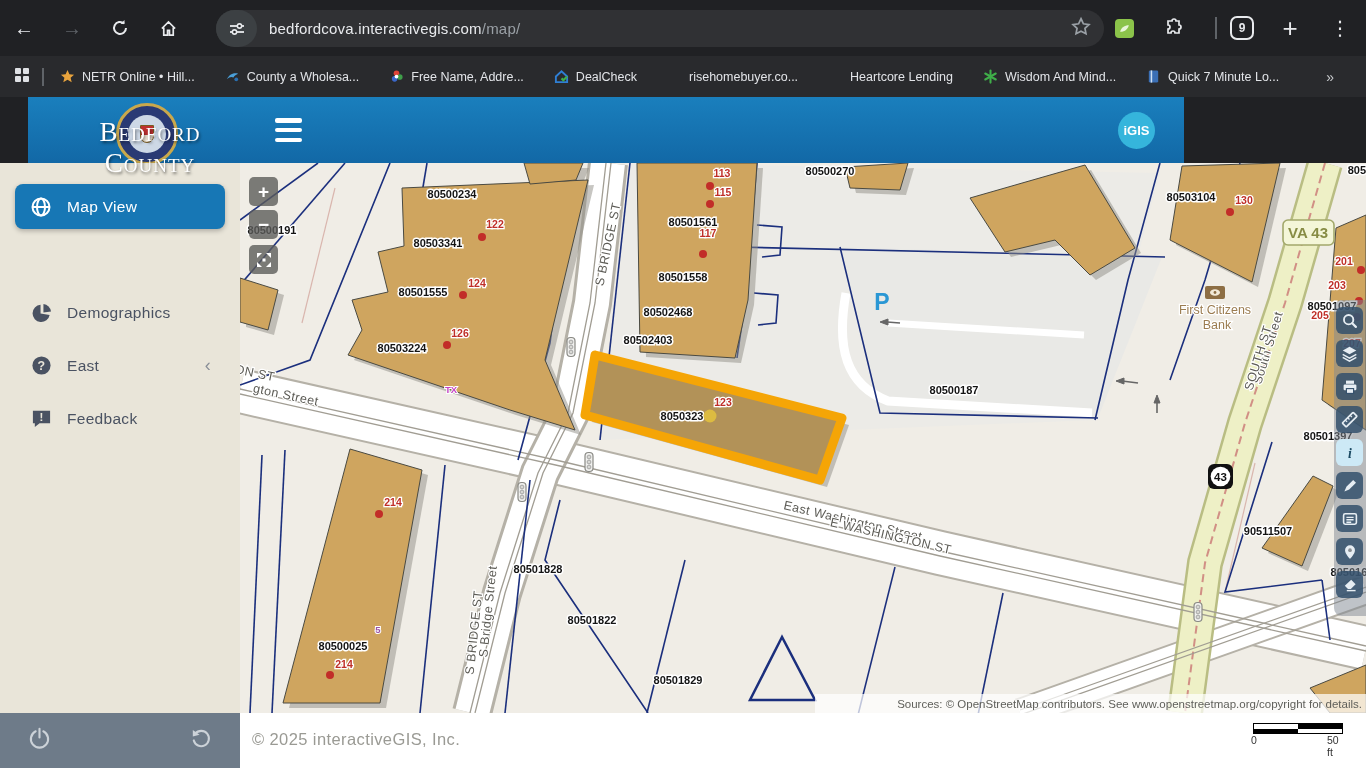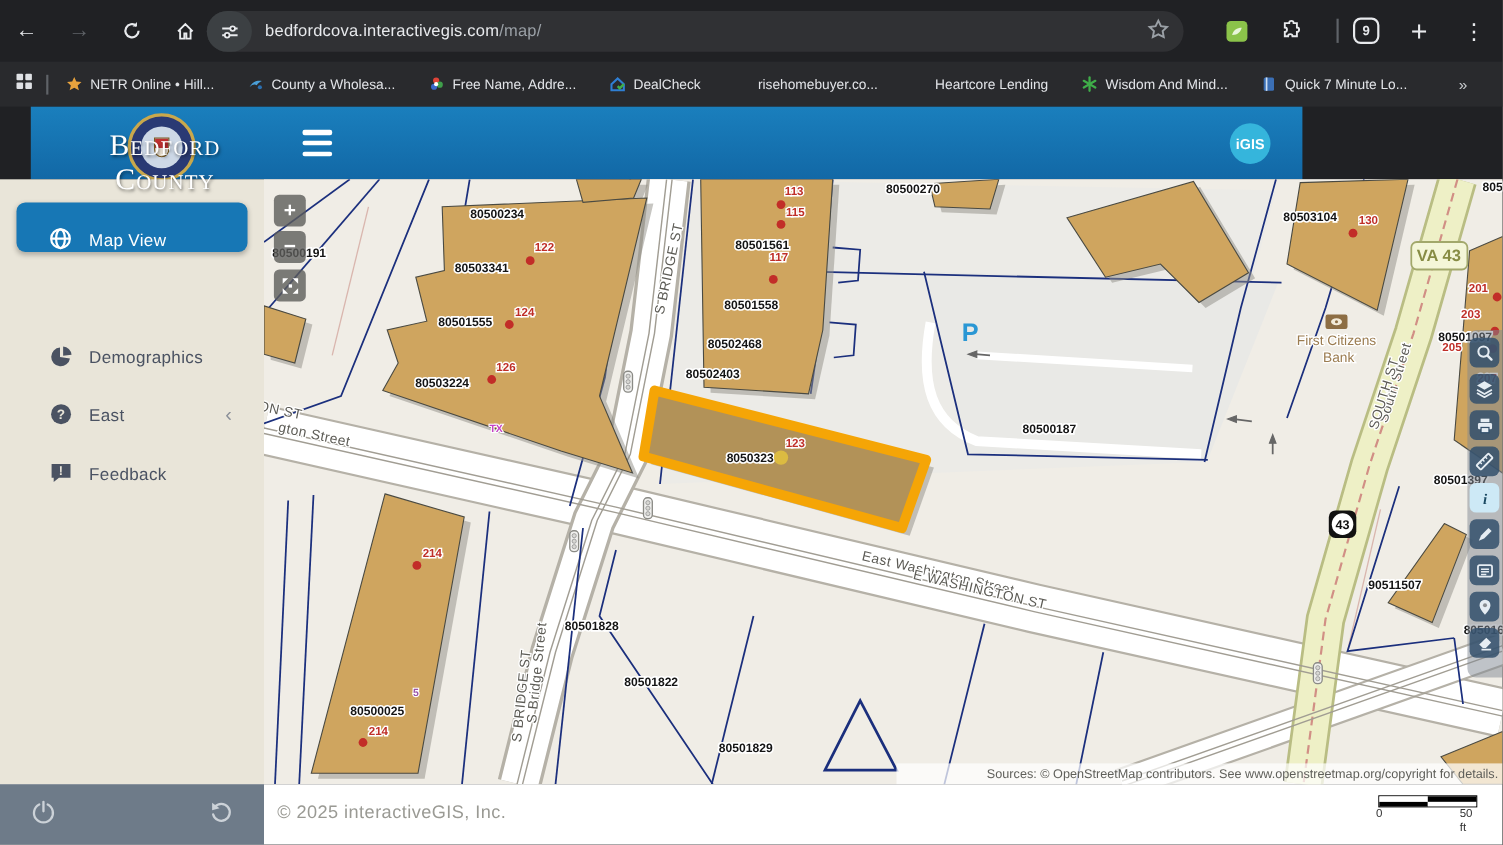--- a/index.html
+++ b/index.html
@@ -4,21 +4,21 @@
 <style>
   * { margin:0; padding:0; box-sizing:border-box; }
   html,body { width:1366px; height:768px; overflow:hidden; background:#202124;
               font-family:"Liberation Sans", sans-serif; }
   #stage { position:relative; width:1366px; height:768px; }
 
   
   #topbar { position:absolute; left:0; top:0; width:1366px; height:56px; background:#202124; }
   .nav-ico { position:absolute; top:14px; width:28px; height:28px; display:flex; align-items:center;
              justify-content:center; color:#e8eaed; font-size:20px; border-radius:50%; }
-  #omnibox { position:absolute; left:188px; top:10px; width:888px; height:37px; background:#303134;
+  #omnibox { position:absolute; left:216px; top:10px; width:888px; height:37px; background:#303134;
              border-radius:19px; display:flex; align-items:center; }
   #tune-circle { width:41px; height:37px; background:#3c4043; border-radius:19px; display:flex;
                  align-items:center; justify-content:center; margin-right:12px; }
   #url { font-size:15px; color:#e8eaed; letter-spacing:.2px; }
   #url .path { color:#9aa0a6; }
   #star { position:absolute; right:12px; top:6px; }
   #ext-green { position:absolute; left:1115px; top:19px; width:19px; height:19px; background:#8bc34a;
                border-radius:4px; display:flex; align-items:center; justify-content:center; }
   #tab-count { position:absolute; left:1230px; top:16px; width:24px; height:24px; border:2.4px solid #e8eaed;
                border-radius:7px; color:#e8eaed; font-size:12px; font-weight:bold; display:flex;
@@ -46,22 +46,22 @@
               letter-spacing:1px; text-shadow:1px 2px 3px rgba(0,0,0,.55); z-index:2; }
   #hamburger { position:absolute; left:247px; top:21px; width:27px; height:24px; display:flex;
                flex-direction:column; justify-content:space-between; }
   #hamburger span { height:4.5px; background:#fff; border-radius:2px; }
   #igis-btn { position:absolute; right:29px; top:15px; width:37px; height:37px; border-radius:50%;
               background:#35b5dc; color:#fff; font-weight:bold; font-size:13px; display:flex;
               align-items:center; justify-content:center; }
 
   
   #sidebar { position:absolute; left:0; top:163px; width:240px; height:550px; background:#e9e5d9; }
-  .side-item { position:absolute; left:15px; width:210px; height:45px; display:flex; align-items:flex-end;
-               gap:14px; padding-left:28px; color:#4a5262; font-size:15.5px; letter-spacing:.3px;
+  .side-item { position:absolute; left:15px; width:210px; height:45px; display:flex; align-items:center;
+               gap:14px; padding-left:14px; color:#4a5262; font-size:15.5px; letter-spacing:.3px;
                border-radius:8px; cursor:pointer; }
   .side-item.active { background:#1777b5; color:#fff; box-shadow:0 2px 5px rgba(0,0,0,.25); }
   .side-item .sicon { width:24px; height:24px; display:flex; align-items:center; justify-content:center; }
   .side-chevron { position:absolute; right:14px; font-size:18px; color:#8a8f98; }
 
   
   #mapwrap { position:absolute; left:240px; top:163px; width:1126px; height:550px; background:#f0ede6; }
   svg text { user-select:none; }
   .lbl-parcel { font:bold 11px "Liberation Sans",sans-serif; fill:#141414; stroke:#fff;
                 stroke-width:3px; paint-order:stroke; text-anchor:middle; }

